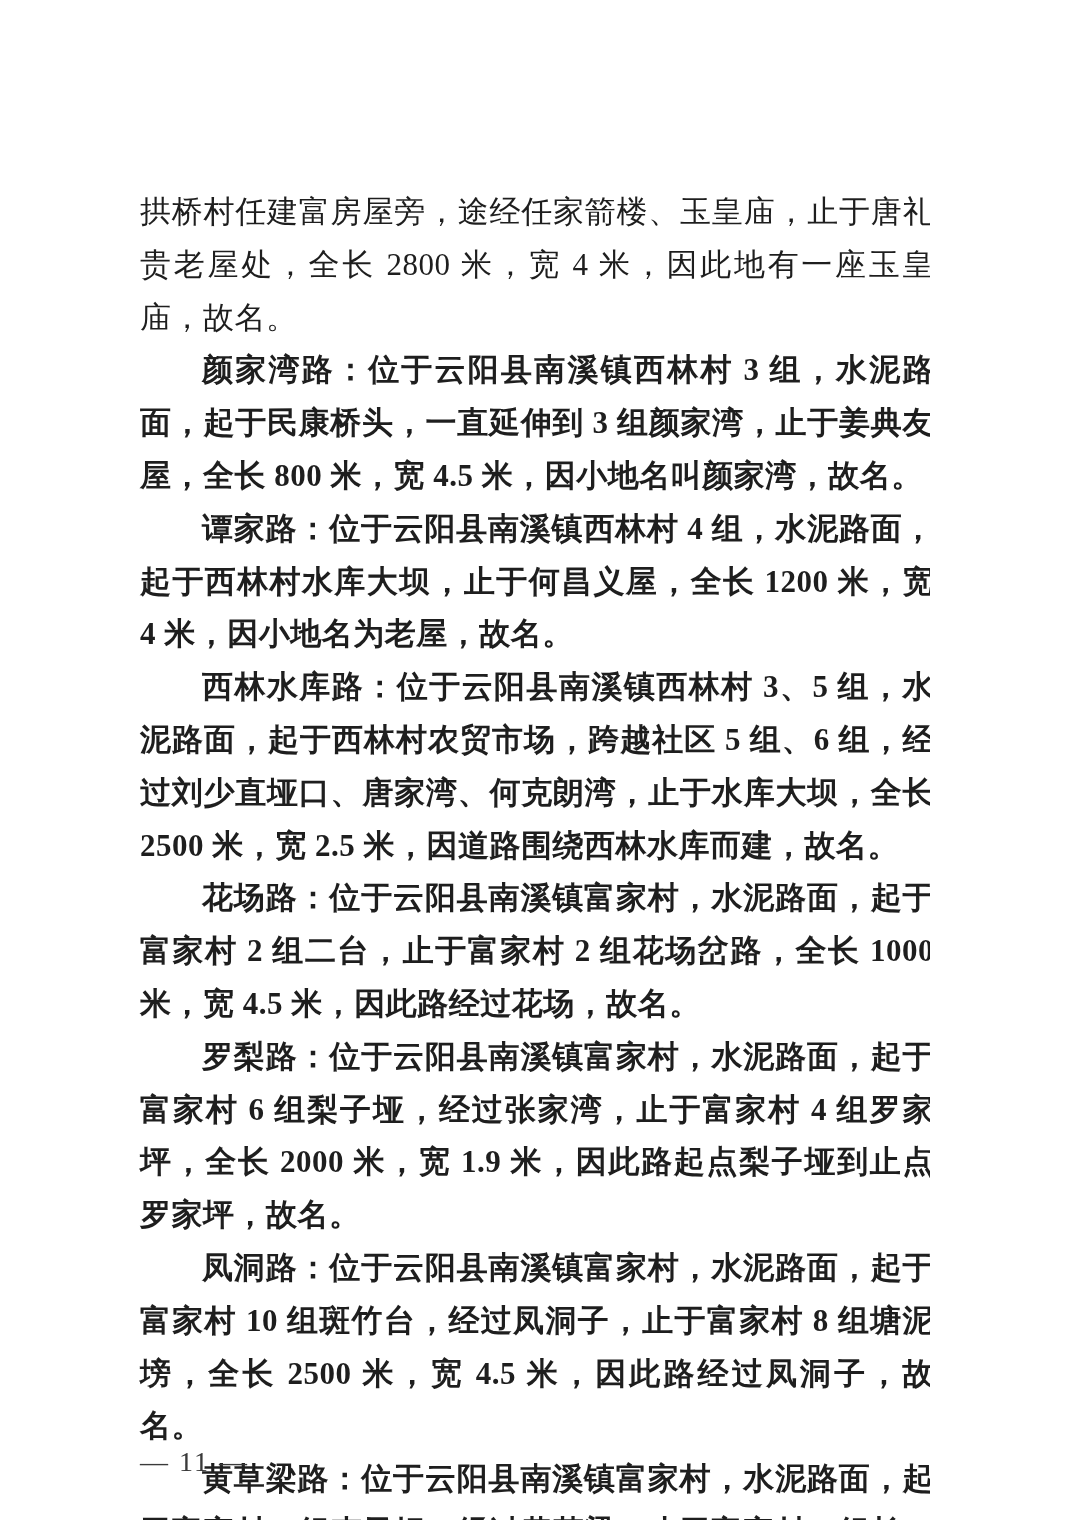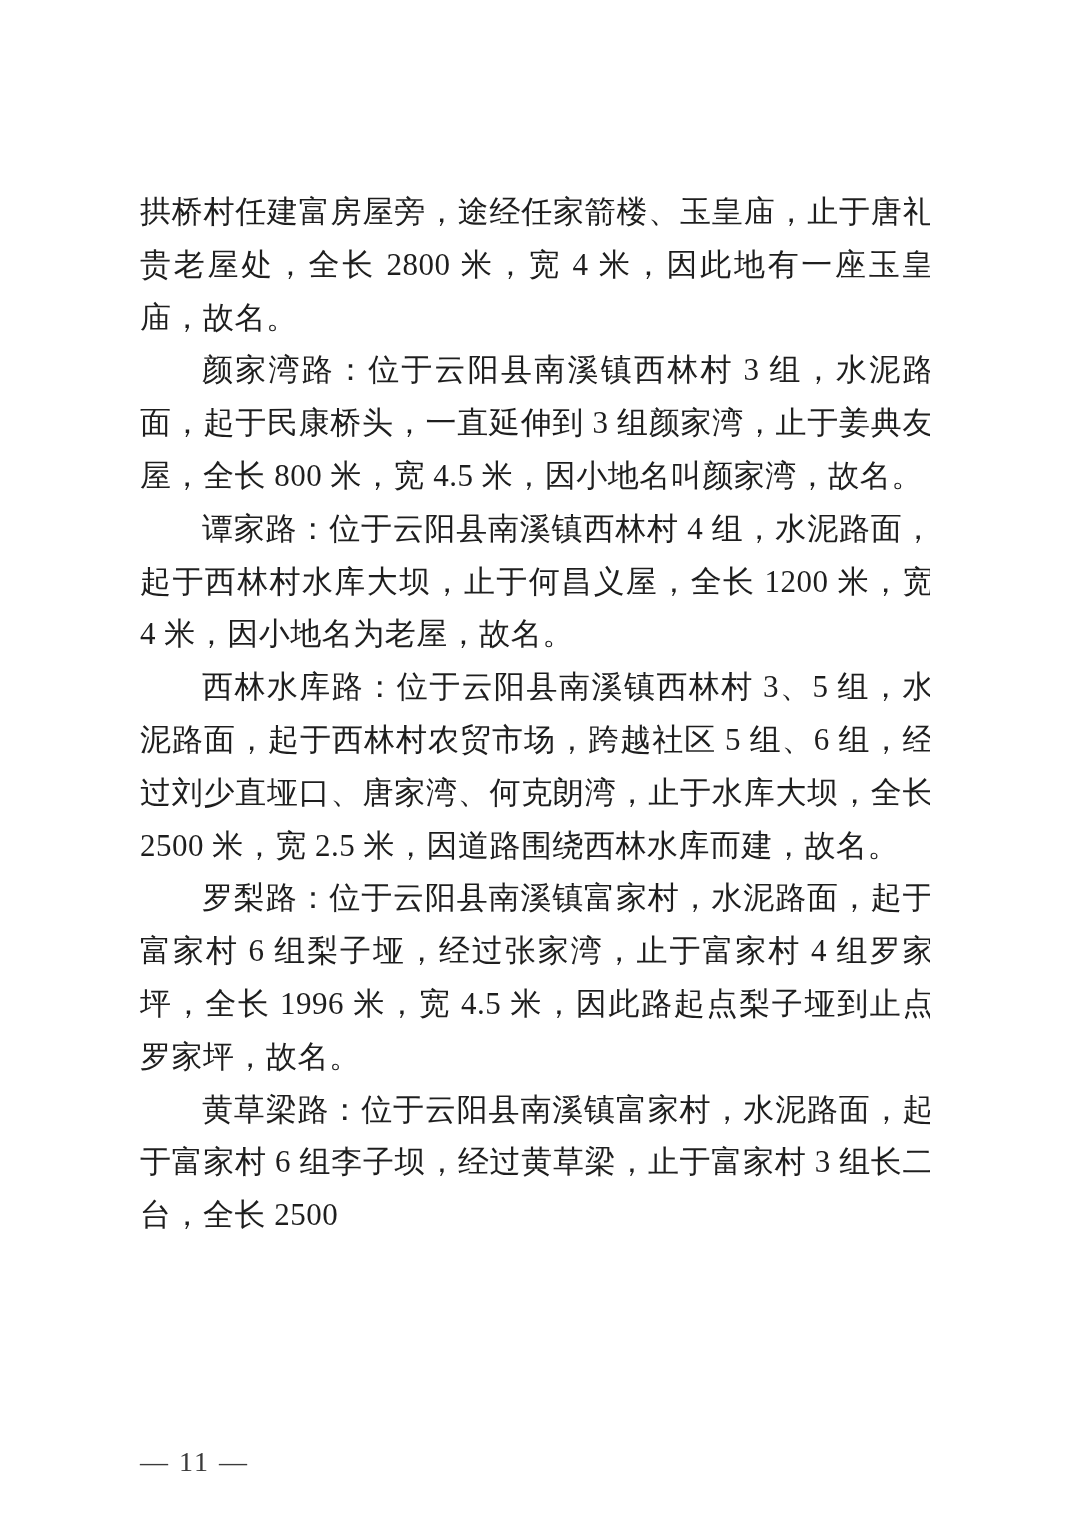--- a/index.html
+++ b/index.html
@@ -26,20 +26,21 @@
     text-align: justify;
     text-justify: inter-character;
     letter-spacing: 0.5px;
   }
   .content p {
     margin: 0;
     padding: 0;
   }
   .content p.indent {
     text-indent: 2em;
+    font-weight: bold;
   }
   .page-number {
     position: absolute;
     top: 1446px;
     left: 140px;
     width: 794px;
     text-align: left;
     padding-right: 18px;
     box-sizing: border-box;
     font-size: 28px;
@@ -49,18 +50,20 @@
 </style>
 </head>
 <body>
 
 <div class="page">
   <div class="content">
     <p>拱桥村任建富房屋旁，途经任家箭楼、玉皇庙，止于唐礼贵老屋处，全长 2800 米，宽 4 米，因此地有一座玉皇庙，故名。</p>
     <p class="indent">颜家湾路：位于云阳县南溪镇西林村 3 组，水泥路面，起于民康桥头，一直延伸到 3 组颜家湾，止于姜典友屋，全长 800 米，宽 4.5 米，因小地名叫颜家湾，故名。</p>
     <p class="indent">谭家路：位于云阳县南溪镇西林村 4 组，水泥路面，起于西林村水库大坝，止于何昌义屋，全长 1200 米，宽 4 米，因小地名为老屋，故名。</p>
     <p class="indent">西林水库路：位于云阳县南溪镇西林村 3、5 组，水泥路面，起于西林村农贸市场，跨越社区 5 组、6 组，经过刘少直垭口、唐家湾、何克朗湾，止于水库大坝，全长 2500 米，宽 2.5 米，因道路围绕西林水库而建，故名。</p>
-    <p class="indent">罗梨路：位于云阳县南溪镇富家村，水泥路面，起于富家村 6 组梨子垭，经过张家湾，止于富家村 4 组罗家坪，全长 1996 米，宽 4.5 米，因此路起点梨子垭到止点罗家坪，故名。</p>
+    <p class="indent">花场路：位于云阳县南溪镇富家村，水泥路面，起于富家村 2 组二台，止于富家村 2 组花场岔路，全长 1000 米，宽 4.5 米，因此路经过花场，故名。</p>
+    <p class="indent">罗梨路：位于云阳县南溪镇富家村，水泥路面，起于富家村 6 组梨子垭，经过张家湾，止于富家村 4 组罗家坪，全长 2000 米，宽 1.9 米，因此路起点梨子垭到止点罗家坪，故名。</p>
+    <p class="indent">凤洞路：位于云阳县南溪镇富家村，水泥路面，起于富家村 10 组斑竹台，经过凤洞子，止于富家村 8 组塘泥塝，全长 2500 米，宽 4.5 米，因此路经过凤洞子，故名。</p>
     <p class="indent">黄草梁路：位于云阳县南溪镇富家村，水泥路面，起于富家村 6 组李子坝，经过黄草梁，止于富家村 3 组长二台，全长 2500</p>
   </div>
 
   <div class="page-number">— 11 —</div>
 </div>
 
 </body></html>

